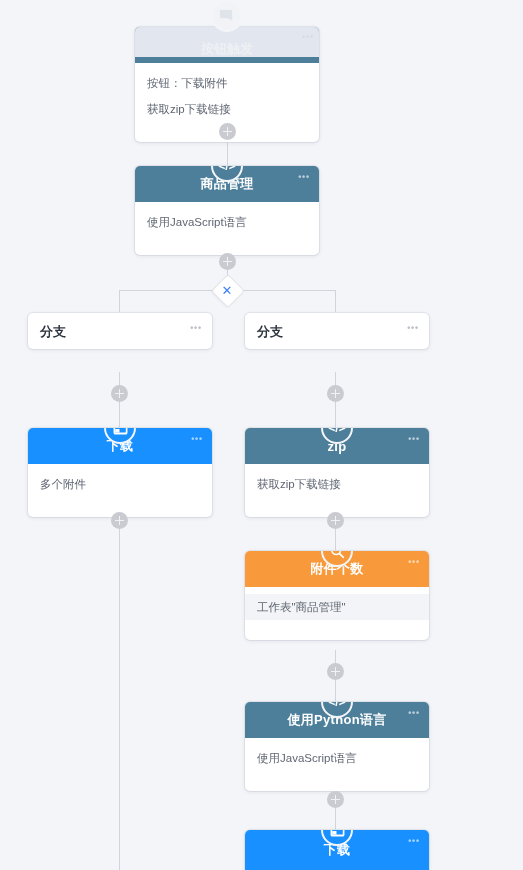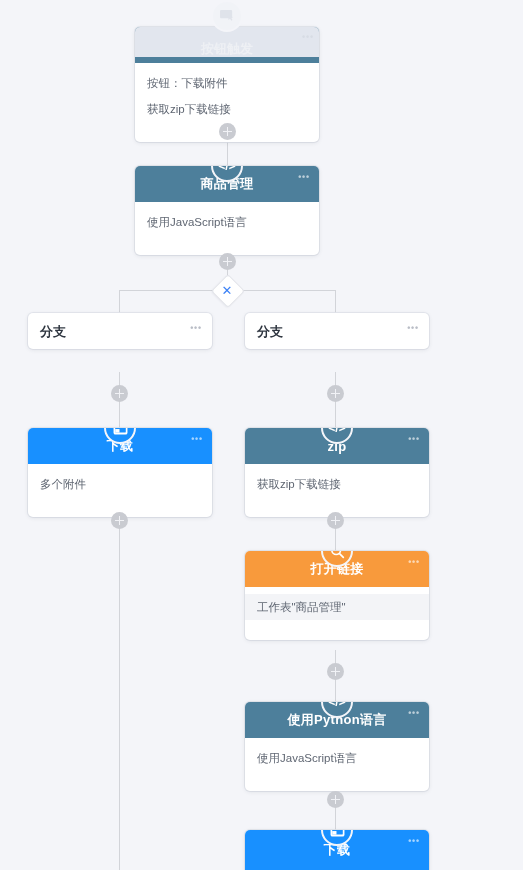--- a/index.html
+++ b/index.html
@@ -294,21 +294,21 @@
 
   <div class="card" style="left:245px; top:551px; width:184px;">
     <div class="bubble orange">
       <svg width="15" height="15" viewBox="0 0 16 16" aria-hidden="true">
         <circle cx="6.6" cy="6.6" r="4.6" fill="none" stroke="#ffffff" stroke-width="1.8"></circle>
         <line x1="10.2" y1="10.2" x2="14.2" y2="14.2" stroke="#ffffff" stroke-width="1.8" stroke-linecap="round"></line>
       </svg>
     </div>
     <div class="card-header hdr-orange">
       <span class="dots">•••</span>
-      <span>打开链接</span>
+      <span>附件个数</span>
     </div>
     <div class="card-body">
       <div class="row shaded">工作表"商品管理"</div>
     </div>
   </div>
 
   <div class="card" style="left:245px; top:702px; width:184px;">
     <div class="bubble steel">
       <span class="code">&lt;/&gt;</span>
     </div>

